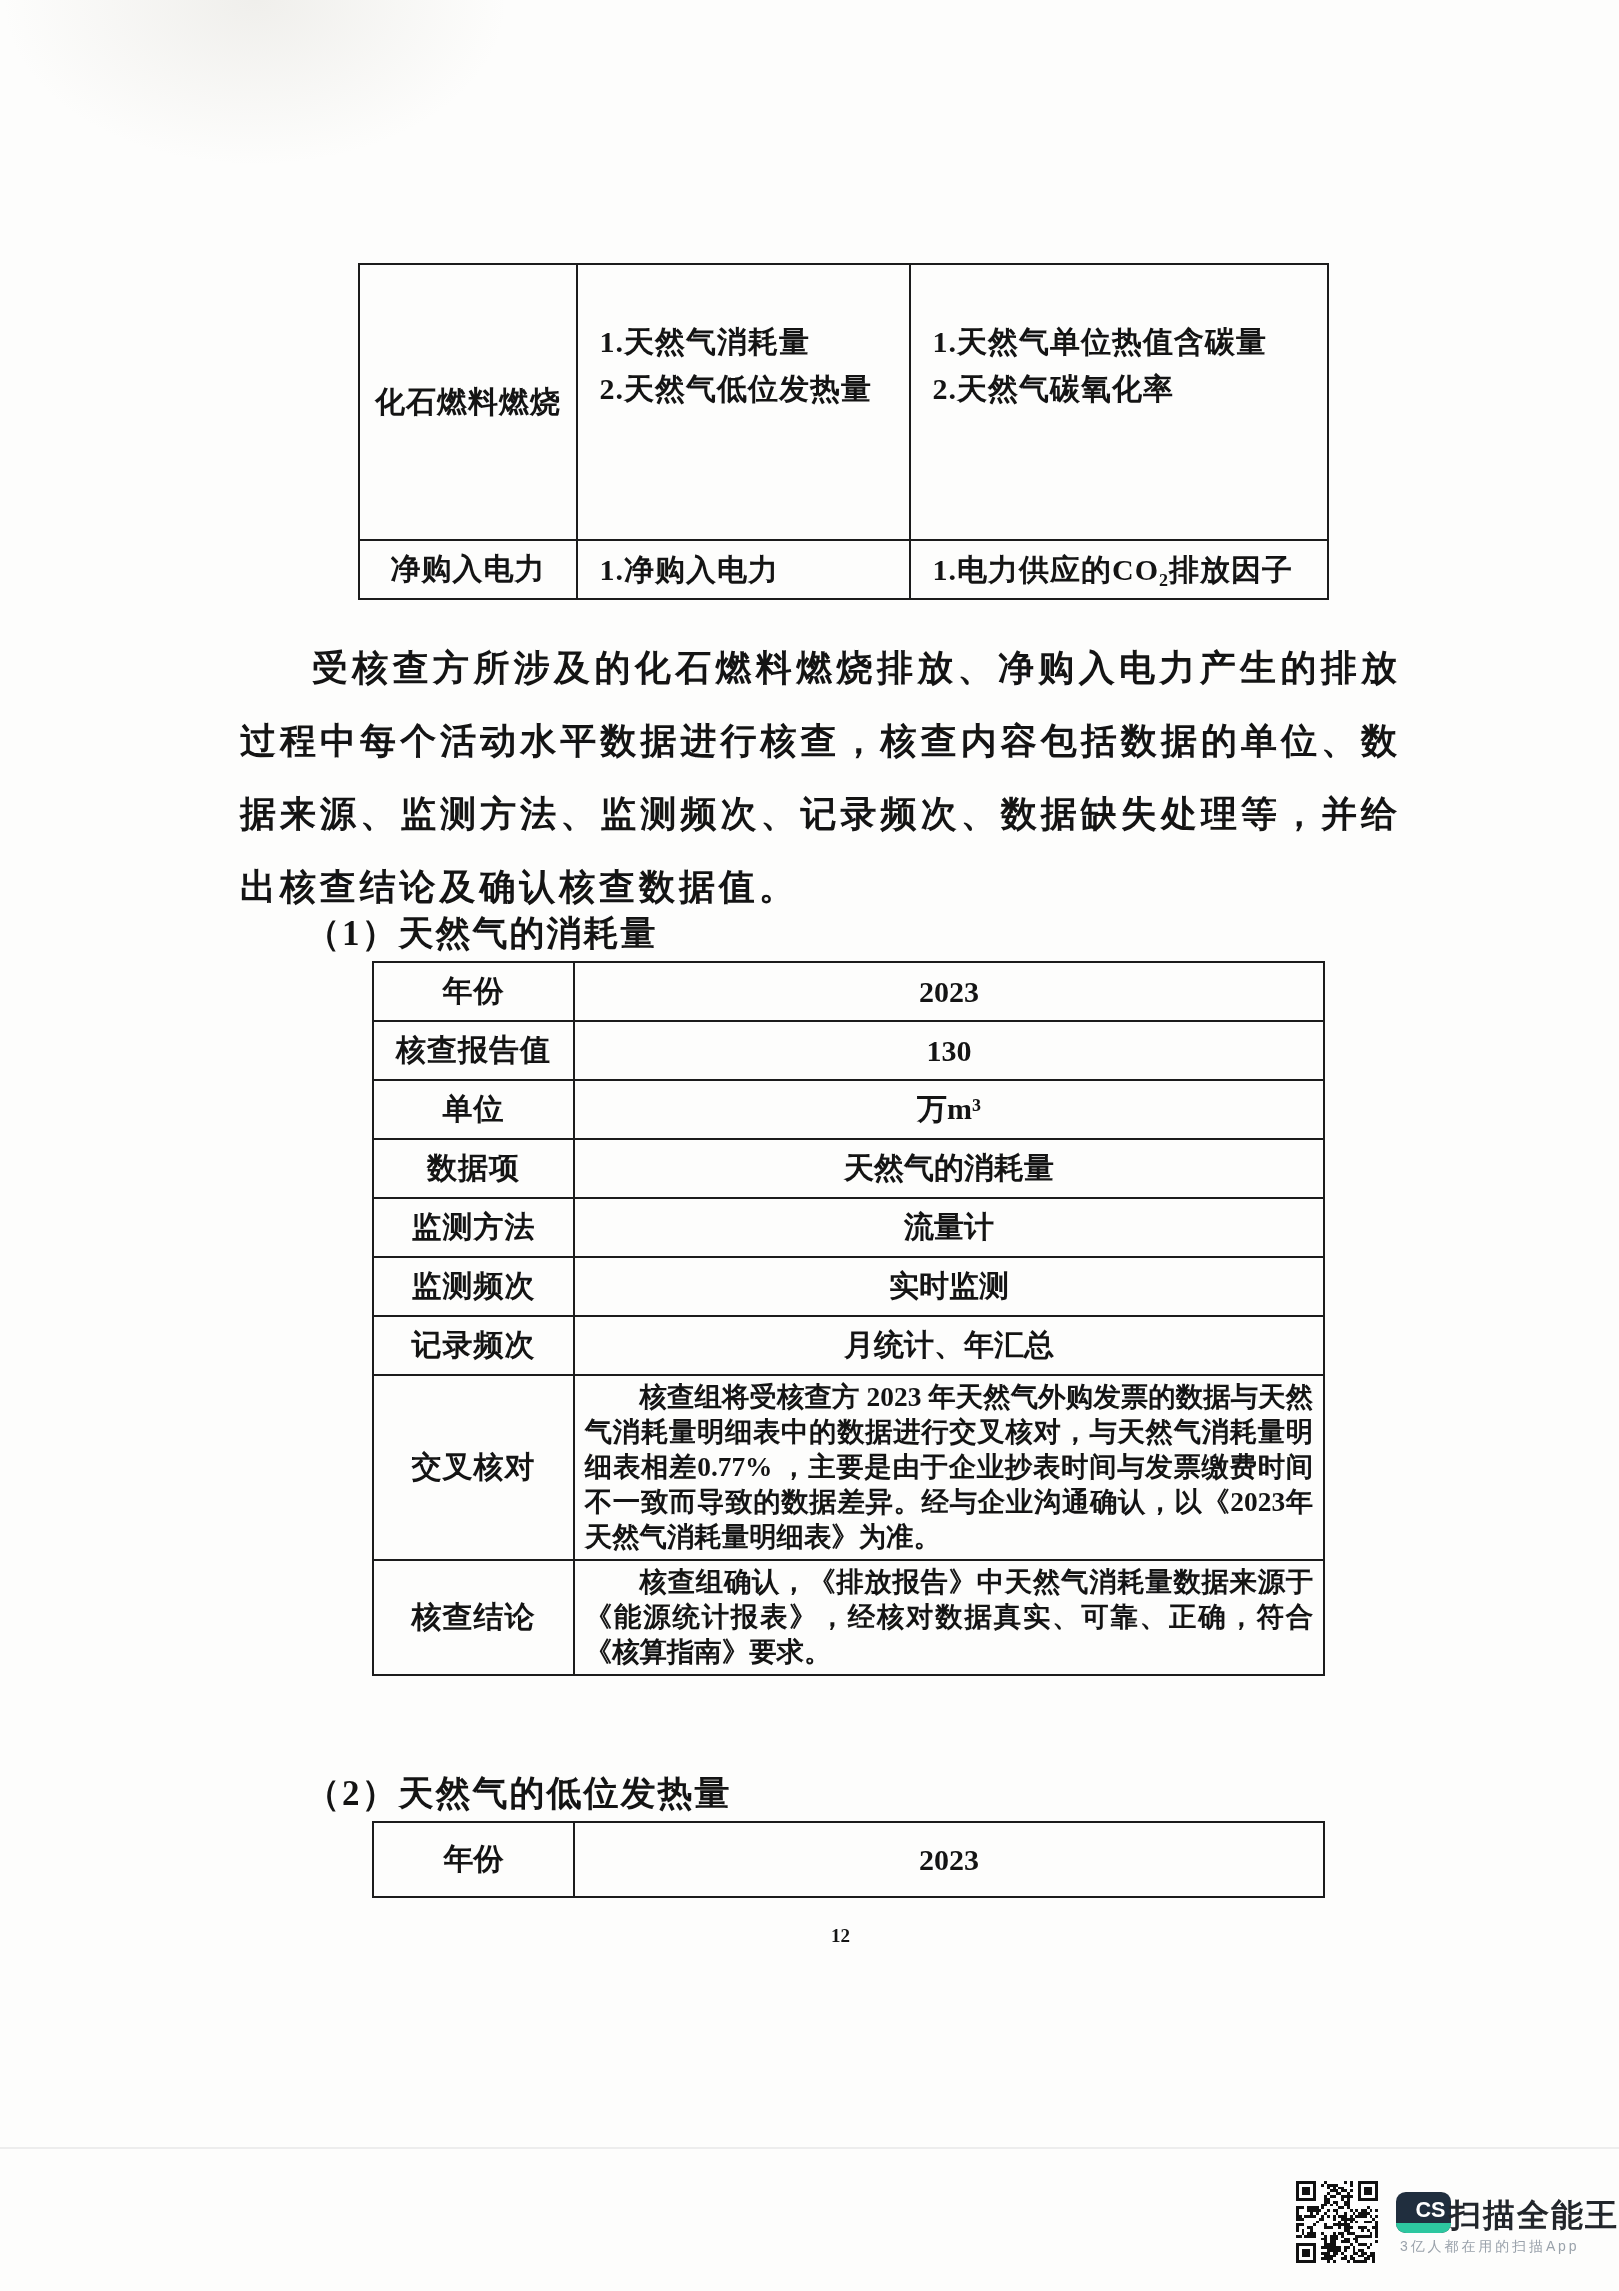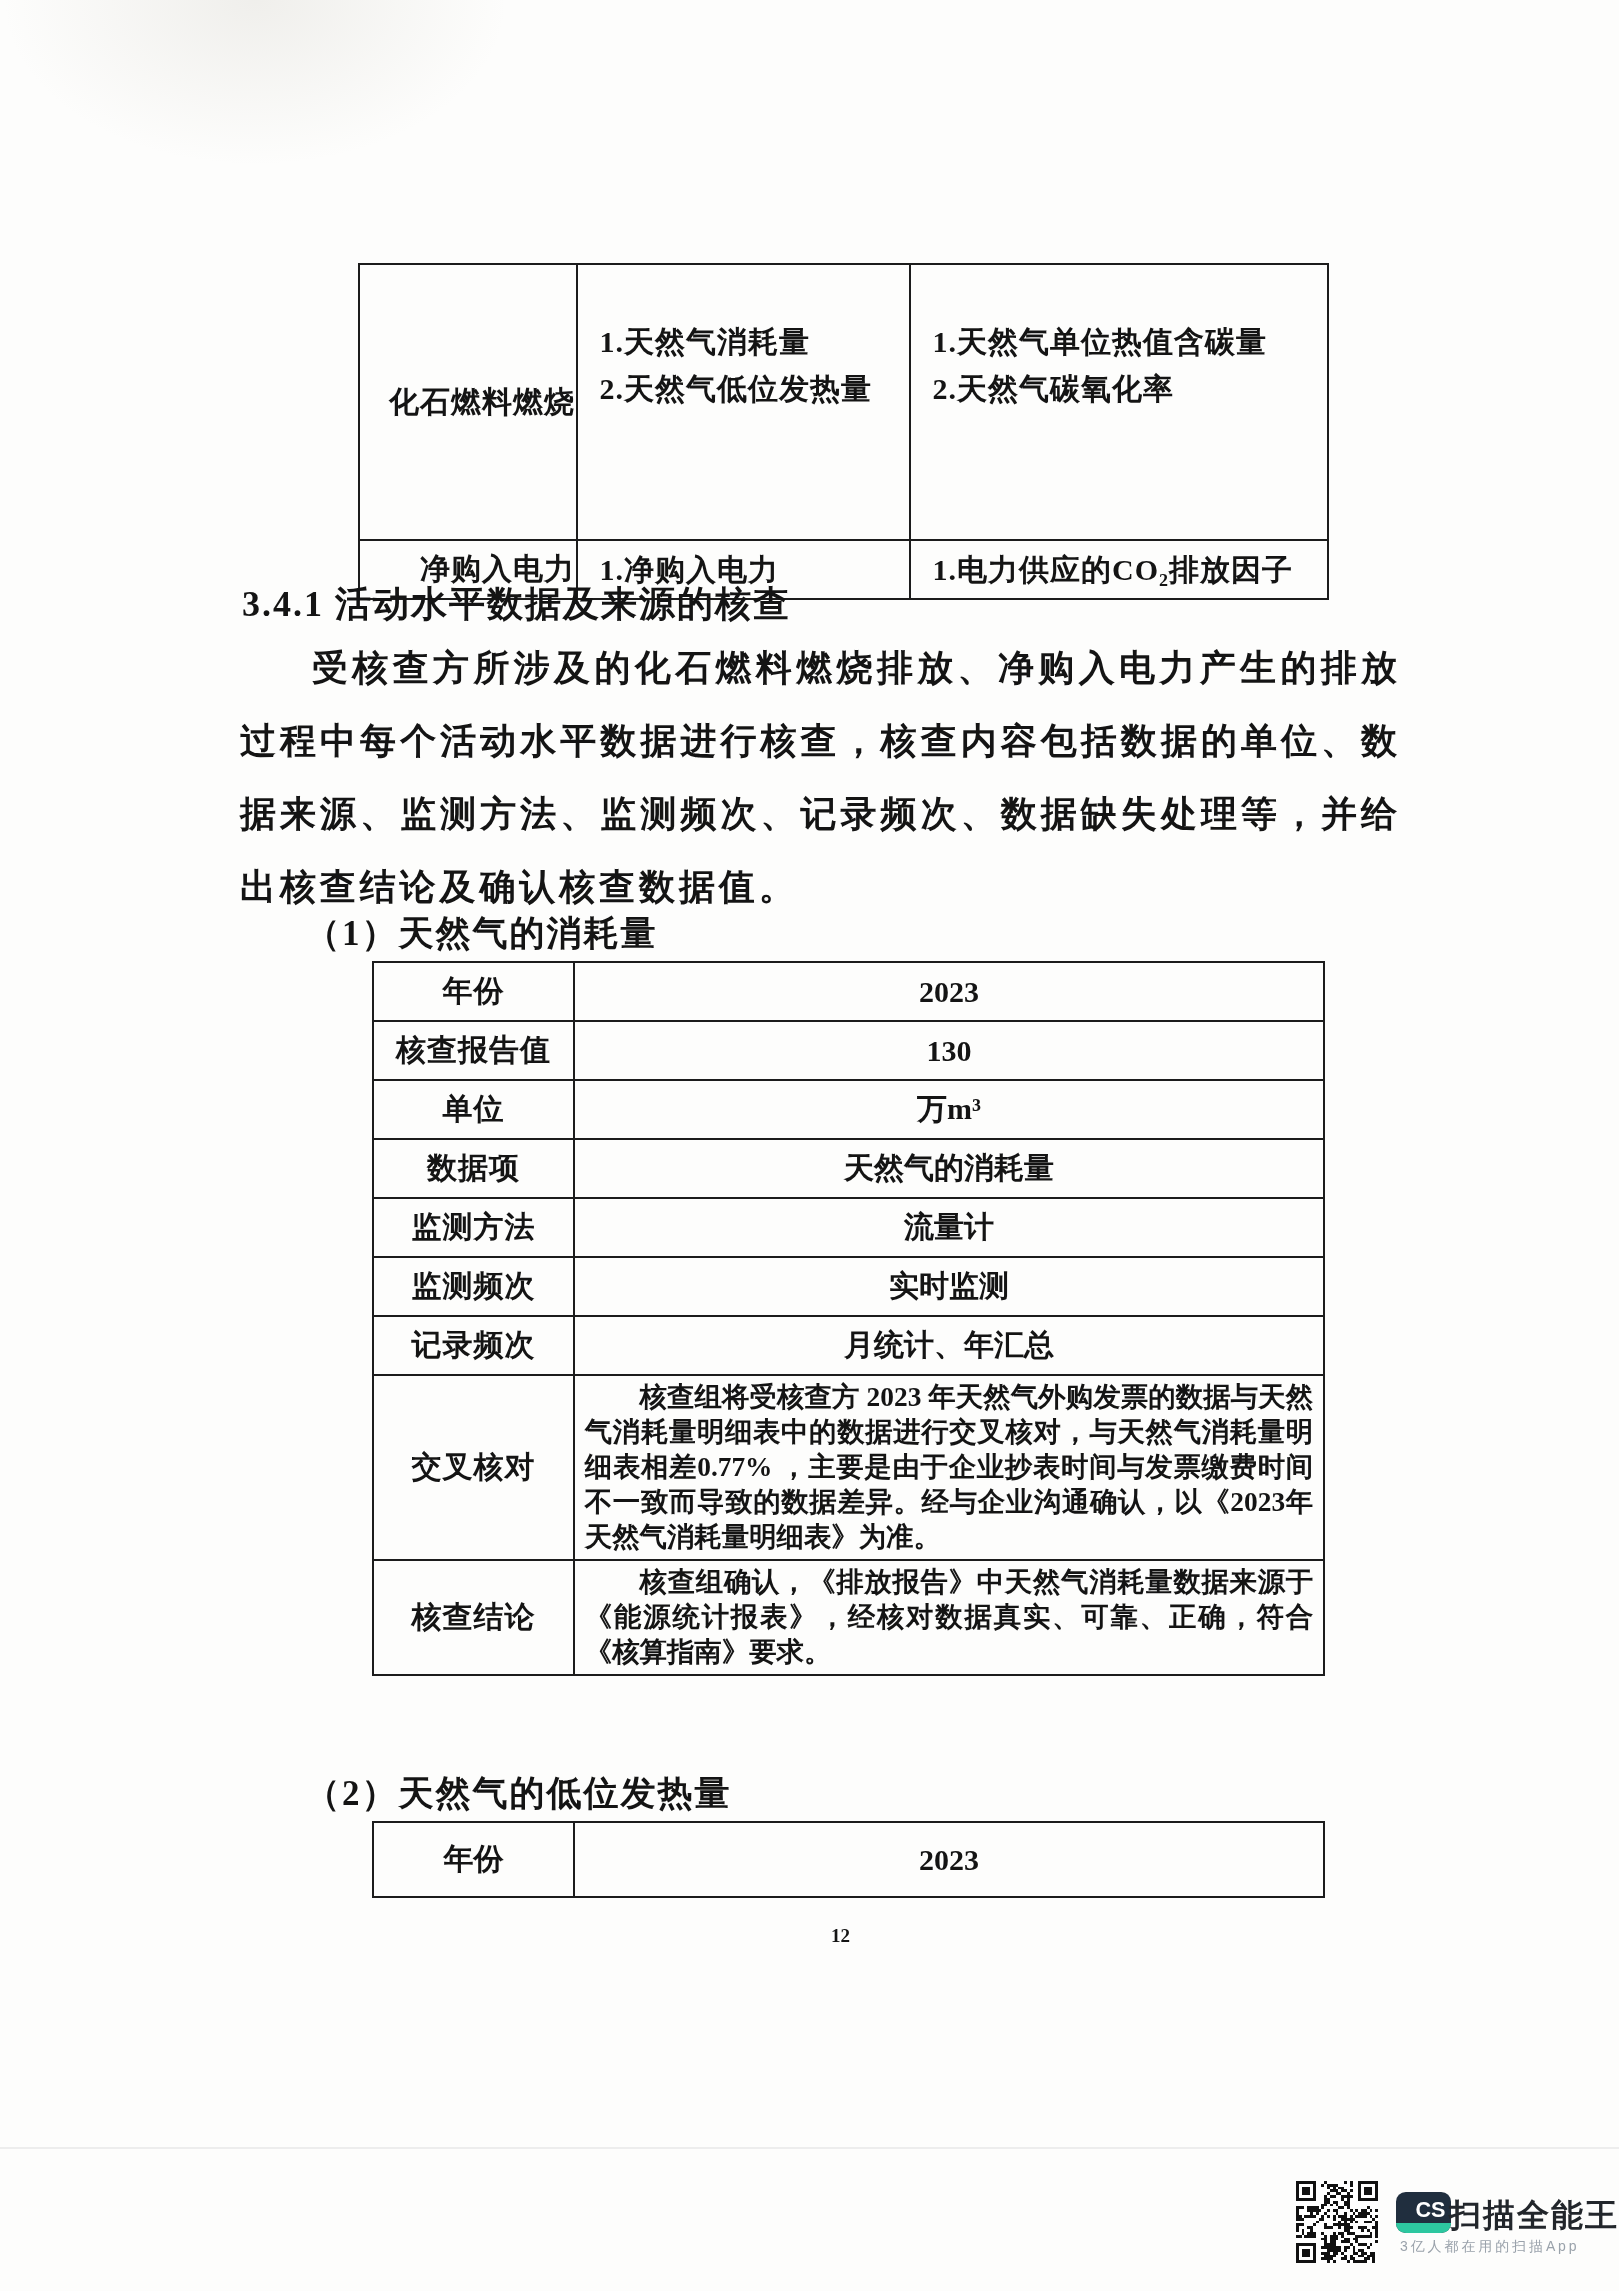--- a/index.html
+++ b/index.html
@@ -28,21 +28,21 @@
 
   
   .emission-table{position:absolute;left:358px;top:263px;}
   .emission-table table{width:968px;}
   .emission-table col.c1{width:218px;}
   .emission-table col.c2{width:333px;}
   .emission-table col.c3{width:418px;}
   .emission-table td{font-size:30px;font-weight:600;letter-spacing:1px;}
   .emission-table tr.r1 td{height:221px;}
   .emission-table tr.r2 td{height:55px;}
-  .emission-table .src{text-align:right;margin-top:48px;}
+  .emission-table .src{text-align:center;margin-top:48px;}
   .emission-table .lines{padding:0 13.7px 0 21.6px;}
   .emission-table tr.r1 .lines{vertical-align:top;padding-top:53px;}
   .emission-table .lines div{line-height:47px;}
 
   
   .heading-341{
     position:absolute;left:242px;top:580px;
     font-size:36px;font-weight:bold;letter-spacing:2px;white-space:nowrap;
   }
   .body-par{
@@ -141,21 +141,20 @@
           <div>1.净购入电力</div>
         </td>
         <td class="lines">
           <div>1.电力供应的CO₂排放因子</div>
         </td>
       </tr>
     </tbody>
       </table>
   </div>
 
-  <div class="heading-341">3.4.1 活动水平数据及来源的核查</div>
 
   <div class="body-par">受核查方所涉及的化石燃料燃烧排放、净购入电力产生的排放过程中每个活动水平数据进行核查，核查内容包括数据的单位、数据来源、监测方法、监测频次、记录频次、数据缺失处理等，并给出核查结论及确认核查数据值。</div>
 
   <div class="item-heading item1">（1）天然气的消耗量</div>
 
   <div class="gas-table">
     <table>
       <colgroup>
           <col class="lab">
           <col class="val">

